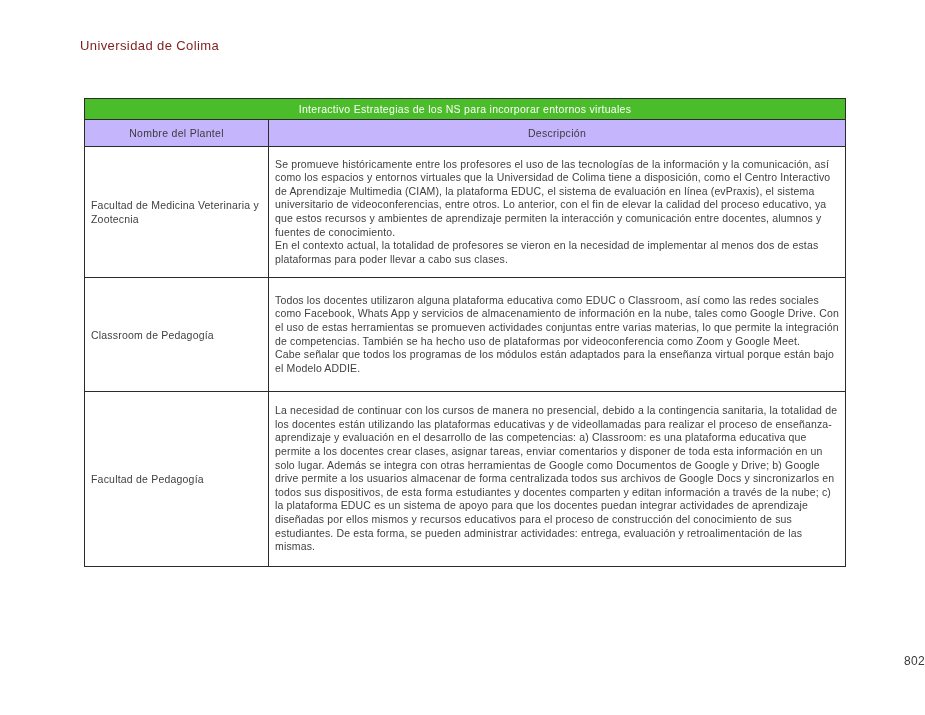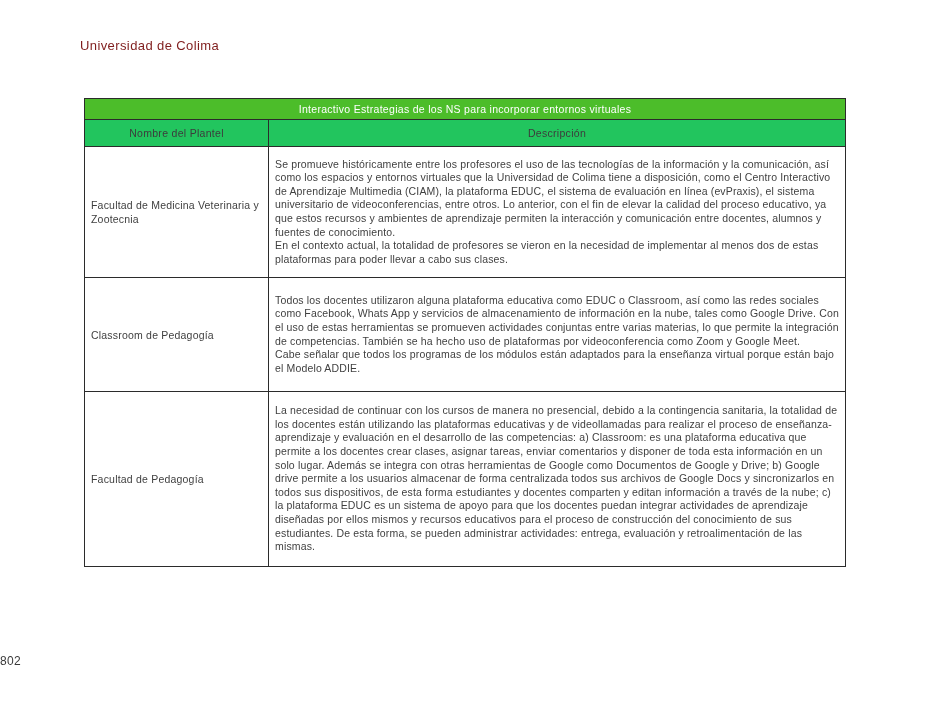--- a/index.html
+++ b/index.html
@@ -40,21 +40,21 @@
   .title-band {
     background: #4cbd2a;
     color: #ffffff;
     font-size: 10.5px;
     font-weight: normal;
     text-align: center;
     height: 21px;
     letter-spacing: 0.3px;
   }
   .col-headers th {
-    background: #22c55e;
+    background: #c4b5fd;
     font-weight: normal;
     font-size: 10.5px;
     text-align: center;
     height: 27px;
     color: #3c3c3c;
     letter-spacing: 0.3px;
   }
   td.cell-plantel {
     font-size: 10.5px;
     padding: 21px 6px;
@@ -72,21 +72,21 @@
     border-radius: 17px;
   }
   td.cell-desc p { margin: 0; }
   tr.row-0 { height: 131px; }
   tr.row-1 { height: 114px; }
   tr.row-2 { height: 175px; }
   .page-number {
     position: absolute;
     left: 0; top: 654px;
     width: 925px;
-    text-align: left;
+    text-align: right;
     font-size: 12px;
     color: #3a3a3a;
     letter-spacing: 0.3px;
   }
 </style>
 </head>
 <body>
 
 <div class="page">
 

